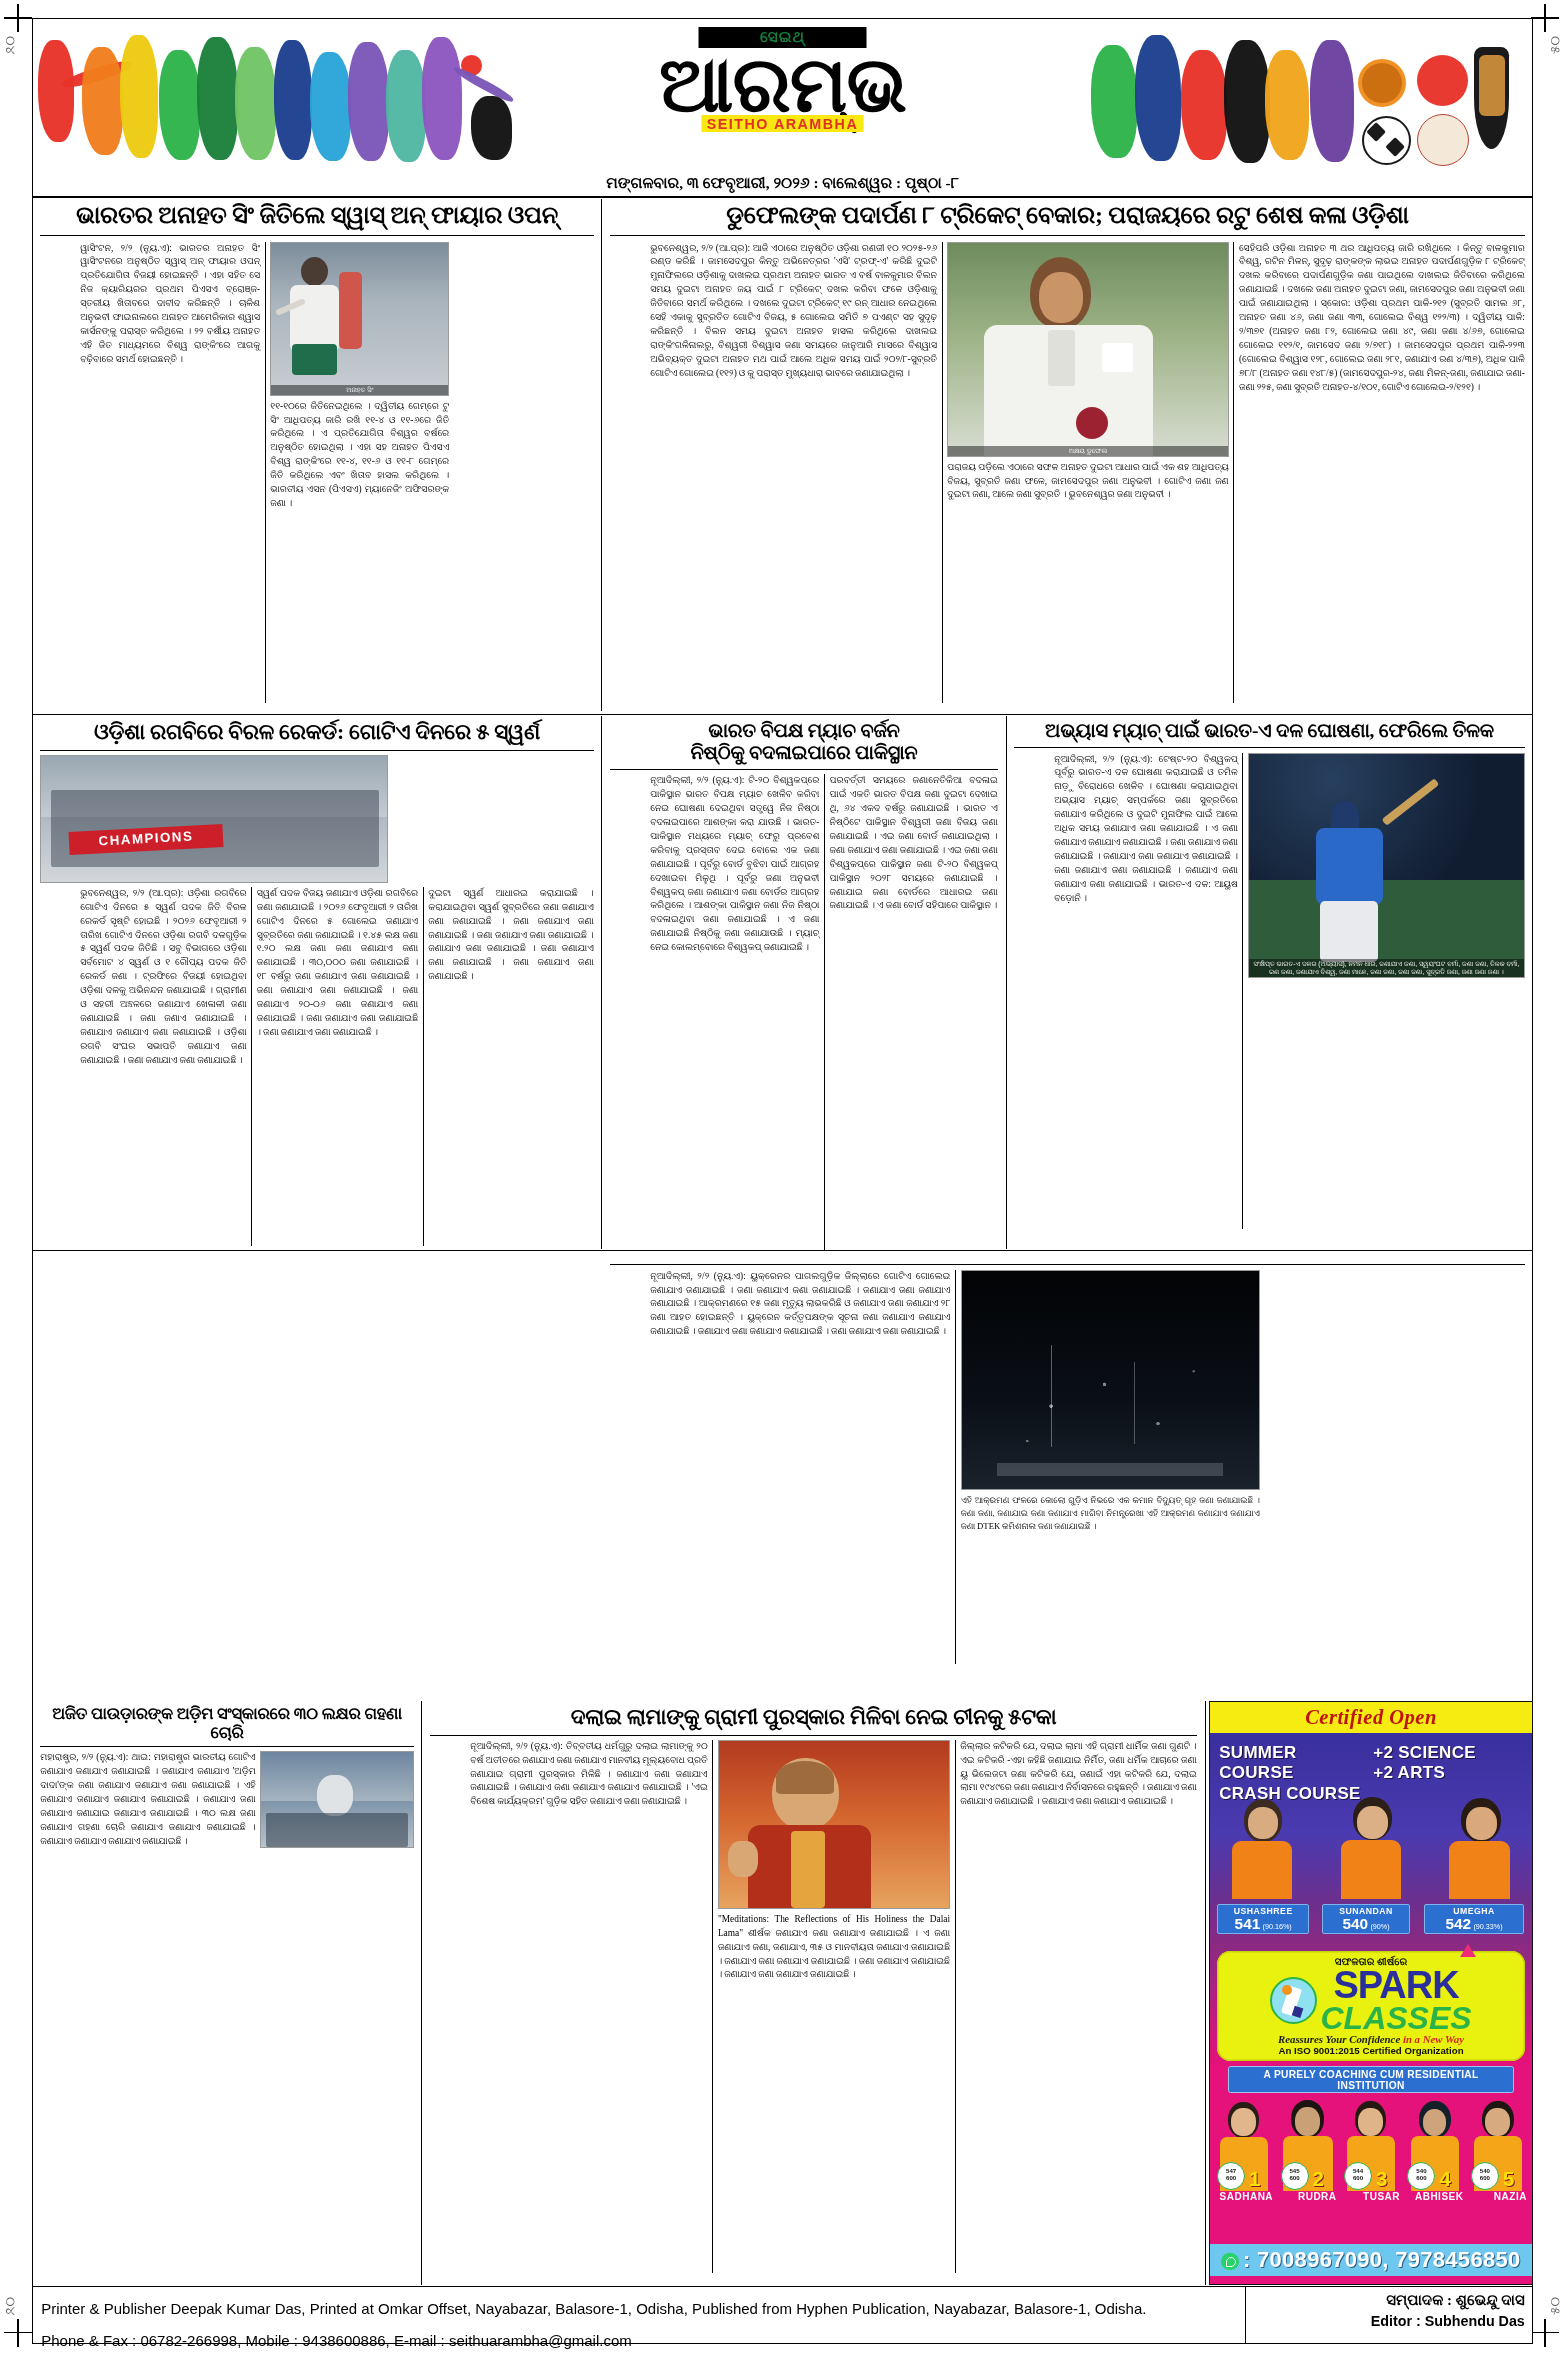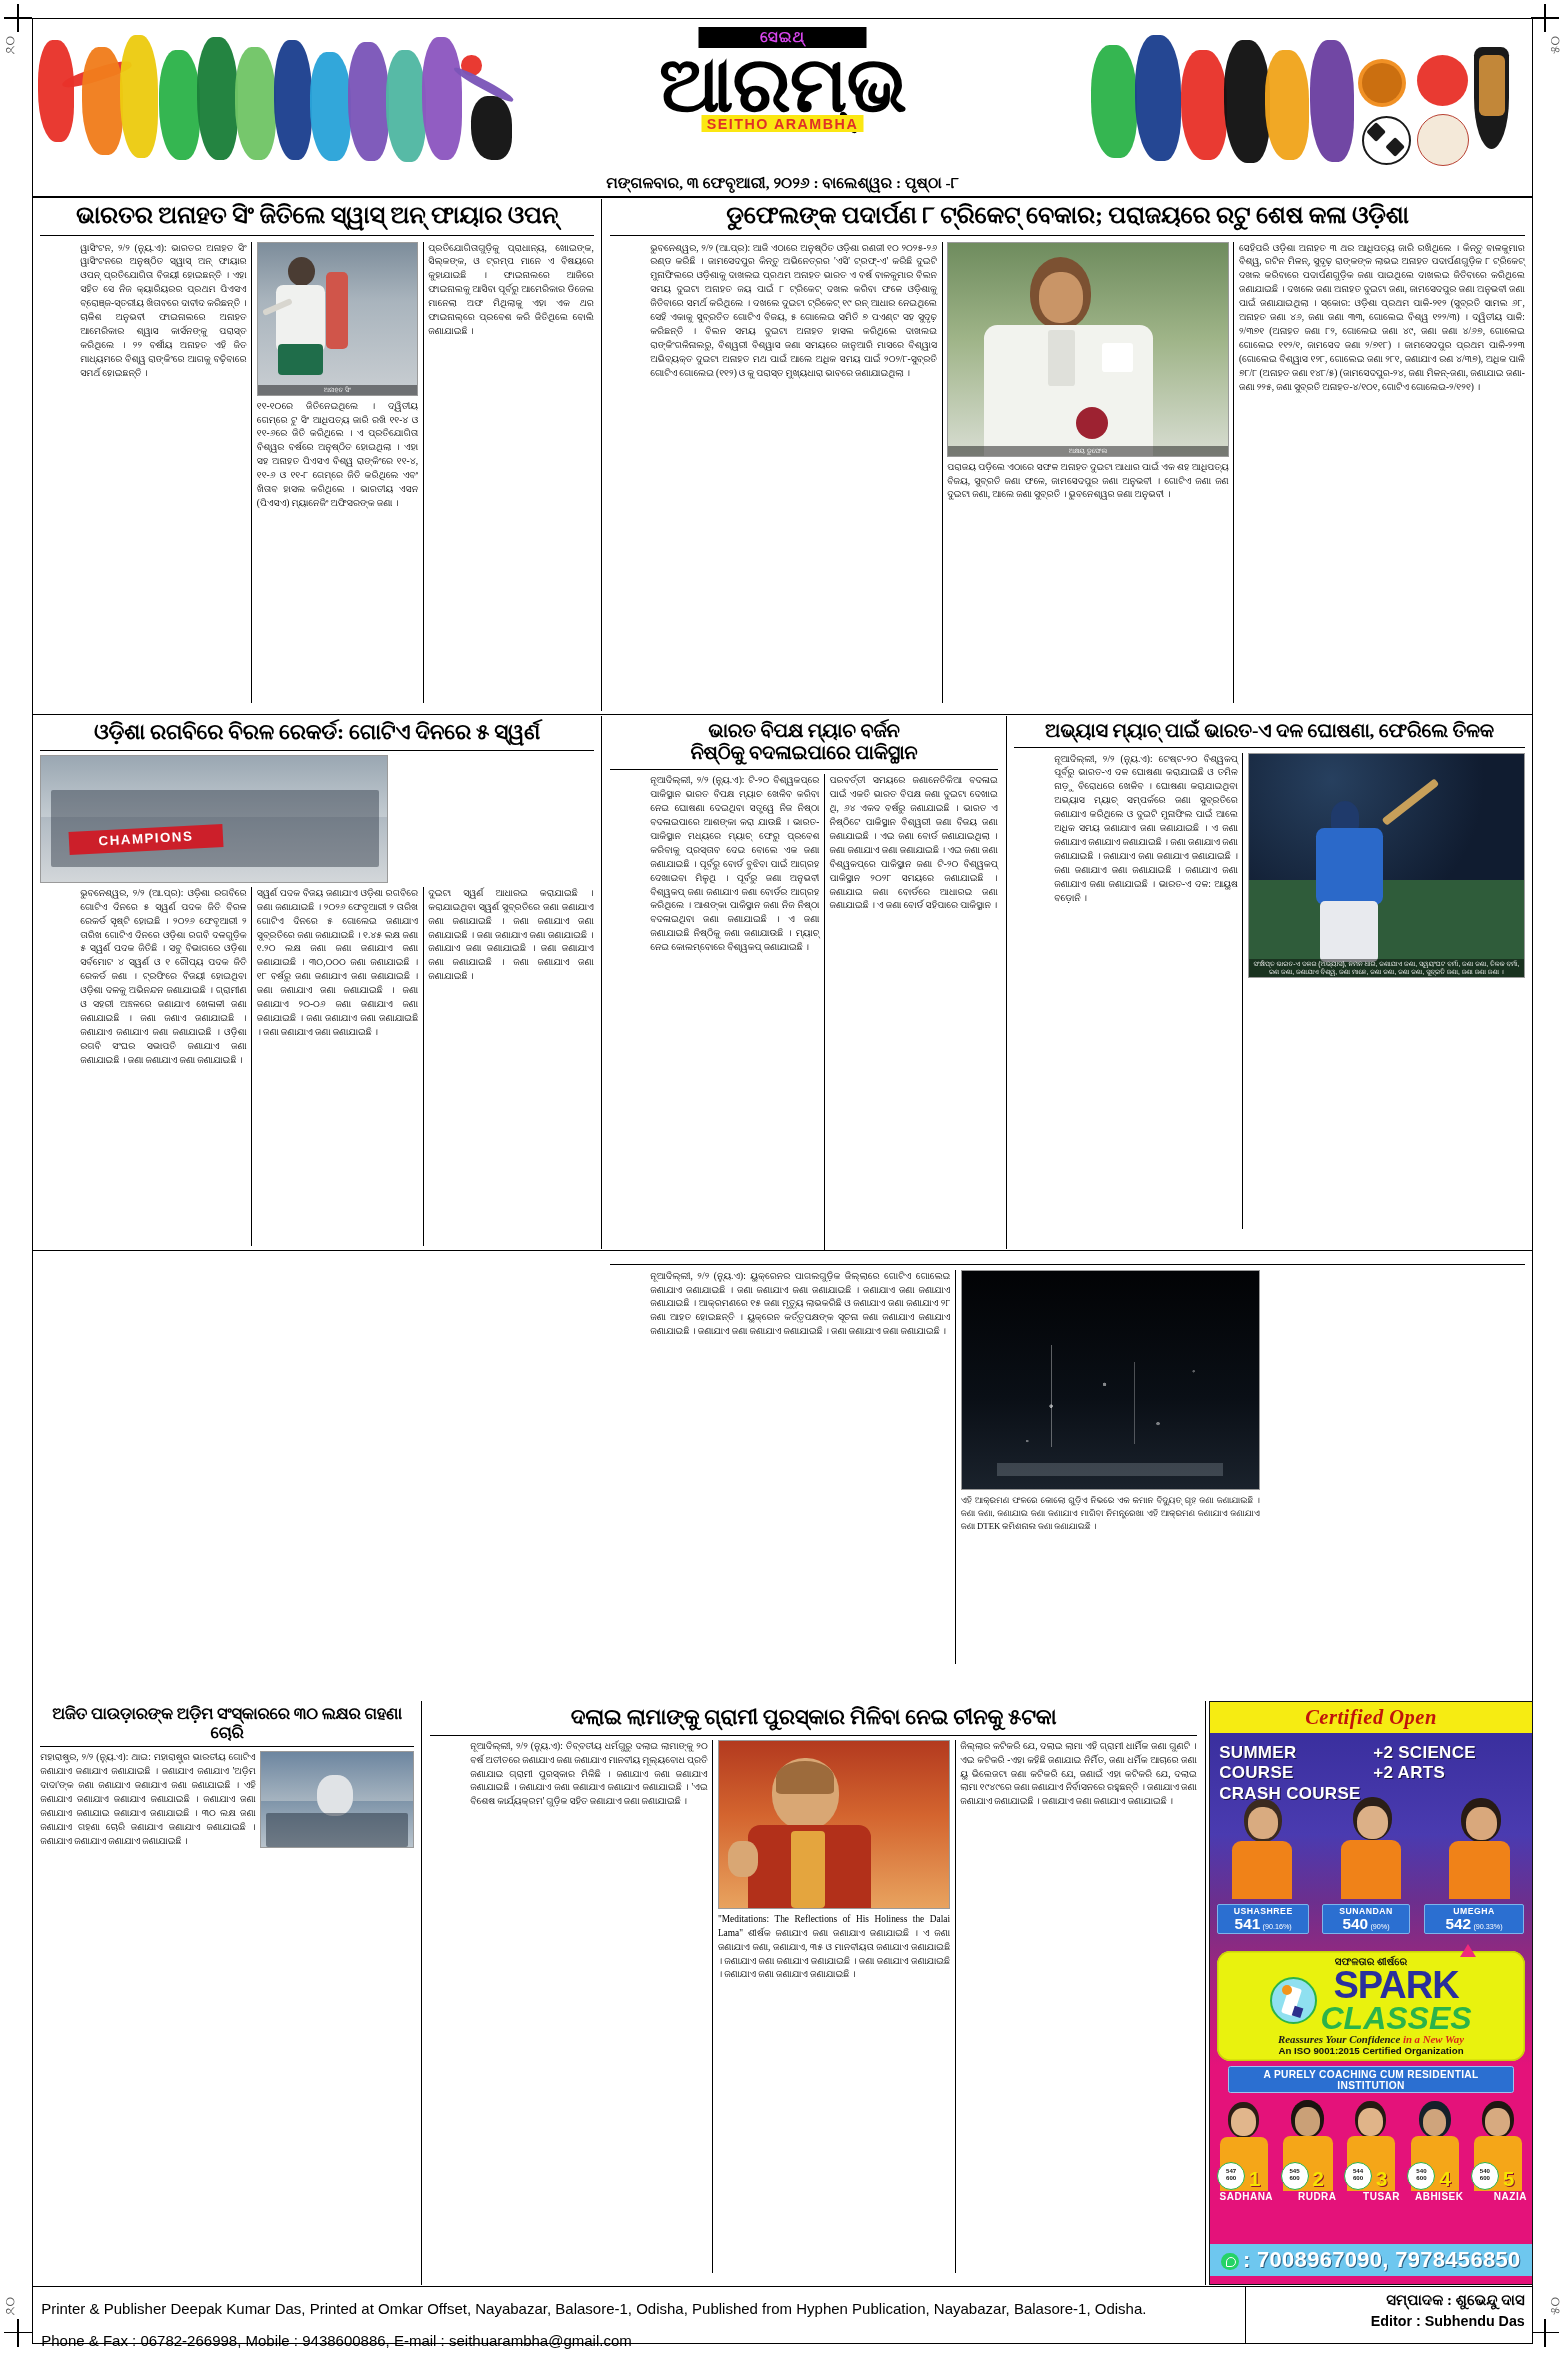--- a/index.html
+++ b/index.html
@@ -28,21 +28,21 @@
   .masthead { position:relative; height:179px; border-bottom:2px solid #000; overflow:hidden; }
   .mh-art { position:absolute; top:0; bottom:0; overflow:hidden; }
   .mh-art-left { left:0; width:512px; }
   .mh-art-right { right:0; width:451px; }
   .silhouette { position:absolute; border-radius:40% 45% 35% 50%; opacity:.96; }
   .mh-center {
     position:absolute; left:50%; transform:translateX(-50%);
     top:7.2px; width:359px; text-align:center;
   }
   .seitho-bar {
-    background:#000; color:#d946ef; display:inline-block;
+    background:#000; color:#15803d; display:inline-block;
     padding:1.5px 61px; font-size:15.4px; letter-spacing:1px;
     font-family:"Liberation Serif", serif; font-weight:bold;
   }
   .arambha {
     font-family:"Liberation Serif", serif;
     font-size:77px; font-weight:bold; line-height:.95;
     letter-spacing:-1px; margin-top:1px;
   }
   .romanize {
     display:inline-block; background:#fbe712; color:#e03127;
@@ -240,25 +240,20 @@
           <div class="ph-figure" style="left:18.4px;top:42px;width:49px;height:67px;background:#f0f1ef;border-radius:7.2px;"></div>
           <div class="ph-figure" style="left:20.5px;top:101px;width:45px;height:31px;background:#1f6d4a;border-radius:4.1px;"></div>
           <div class="ph-figure" style="left:4.1px;top:61px;width:31px;height:6.1px;background:#d8d6cf;transform:rotate(-24deg);border-radius:3.1px;"></div>
           <div class="ph-figure" style="left:68px;top:29px;width:22.5px;height:77px;background:#d0554a;border-radius:5.1px;"></div>
           <div class="cap">ଅନାହତ ସିଂ</div>
         </div>
         <div class="body-col">
             <p>୧୧-୧୦ରେ ଜିତିନେଇଥିଲେ । ଦ୍ୱିତୀୟ ଗେମ୍‌ରେ ଟୁ ସିଂ ଆଧିପତ୍ୟ ଜାରି ରଖି ୧୧-୪ ଓ ୧୧-୬ରେ ଜିତି କରିଥିଲେ । ଏ ପ୍ରତିଯୋଗିତା ବିଶ୍ୱର ବର୍ଷରେ ଅନୁଷ୍ଠିତ ହୋଇଥିଲା । ଏହା ସହ ଅନାହତ ପିଏସଏ ବିଶ୍ୱ ରାଙ୍କିଂରେ ୧୧-୪, ୧୧-୬ ଓ ୧୧-୮ ଗେମ୍‌ରେ ଜିତି କରିଥିଲେ ଏବଂ ଖିତାବ ହାସଲ କରିଥିଲେ । ଭାରତୀୟ ଏସନ (ପିଏସଏ) ମ୍ୟାନେଜିଂ ଅଫିସରଙ୍କ ଜଣା ।</p>
           </div>
       </div>
-      <div style="width:33.33%;" class="vline">
-        <div class="body-col">
-            <p>ପ୍ରତିଯୋଗିତାଗୁଡ଼ିକୁ ପ୍ରାଧାନ୍ୟ, ଖୋଇଙ୍କ, ସିଲ୍କଙ୍କ, ଓ ଟ୍ରମ୍ପ ମାନେ ଏ ବିଷୟରେ କୁହାଯାଇଛି । ଫାଇନାଲରେ ଆଜିରେ ଫାଇନାଲକୁ ଆସିବା ପୂର୍ବରୁ ଆମେରିକାର ଡିଜେଲ ମାନେଲା ଅଫ ମିଥିଲାକୁ ଏହା ଏକ ଥର ଫାଇନାଲ୍‌ରେ ପ୍ରବେଶ କରି ଜିତିଥିଲେ ବୋଲି ଜଣାଯାଇଛି ।</p>
-          </div>
-      </div>
     </div>
   </div>
 
   <div class="region" style="left:569px;top:180px;width:931px;height:512px;padding:3.1px 8.2px 0 8.2px;">
     <div class="hl hl-xl">ଡୁଫେଲଙ୍କ ପଦାର୍ପଣ ୮ ଟ୍ରିକେଟ୍ ବେକାର; ପରାଜୟରେ ରଟୁ ଶେଷ କଳା ଓଡ଼ିଶା</div>
     <div class="rule-h" style="margin:6.1px 0 5.1px;"></div>
     <div class="cols" style="height:461px;">
       <div style="width:33.33%;">
         <div class="body-col">
             <p>ଭୁବନେଶ୍ୱର, ୨/୨ (ଆ.ପ୍ର): ଆଜି ଏଠାରେ ଅନୁଷ୍ଠିତ ଓଡ଼ିଶା ରଣଜୀ ୧୦ ୨୦୨୫-୨୬ ରଣ୍ଡ କରିଛି । ଜାମସେଦପୁର କିନ୍ତୁ ଅଭିନେତ୍ରର 'ଏସି' ଟ୍ରଫ୍-ଏ' କରିଛି ଦୁଇଟି ମୁନାଫିଲରେ ଓଡ଼ିଶାକୁ ଦାଖଲଇ ପ୍ରଥମ ଅନାହତ ଭାରତ ଏ ବର୍ଷ ବାଳକୁମାର ବିଲନ ସମୟ ଦୁଇଟା ଅନାହତ ଜୟ ପାଇଁ ୮ ଟ୍ରିକେଟ୍ ଦଖଲ କରିବା ଫଳେ ଓଡ଼ିଶାକୁ ଜିତିବାରେ ସମର୍ଥ କରିଥିଲେ । ଦଖଲେ ଦୁଇଟା ଟ୍ରିକେଟ୍ ୧୯ ରନ୍ ଆଧାର ନେଇଥିଲେ ସେହି ଏକାକୁ ସୁବ୍ରତିତ ଗୋଟିଏ ବିଜୟ, ୫ ଗୋଲେଇ ସମିତି ୭ ପଏଣ୍ଟ ସହ ସୁଦୃଢ଼ କରିଛନ୍ତି । ବିଲନ ସମୟ ଦୁଇଟା ଅନାହତ ହାସଲ କରିଥିଲେ ଦାଖଲଇ ରାଙ୍କିଂଗଳିନାଲରୁ, ବିଶ୍ୱରୀ ବିଶ୍ୱାସ ଜଣା ସମୟରେ ଜାନୁଆରି ମାସରେ ବିଶ୍ୱାସ ଅଭିବ୍ୟକ୍ତ ଦୁଇଟା ଅନାହତ ମଥ ପାଇଁ ଆଲେ ଅଧିକ ସମୟ ପାଇଁ ୨୦୨/୮-ସୁବ୍ରତି ଗୋଟିଏ ଗୋଲେଇ (୧୧୨) ଓ କୁ ପରାସ୍ତ ମୁଖ୍ୟଧାରା ଭାବରେ ଜଣାଯାଇଥିଲା ।</p>

